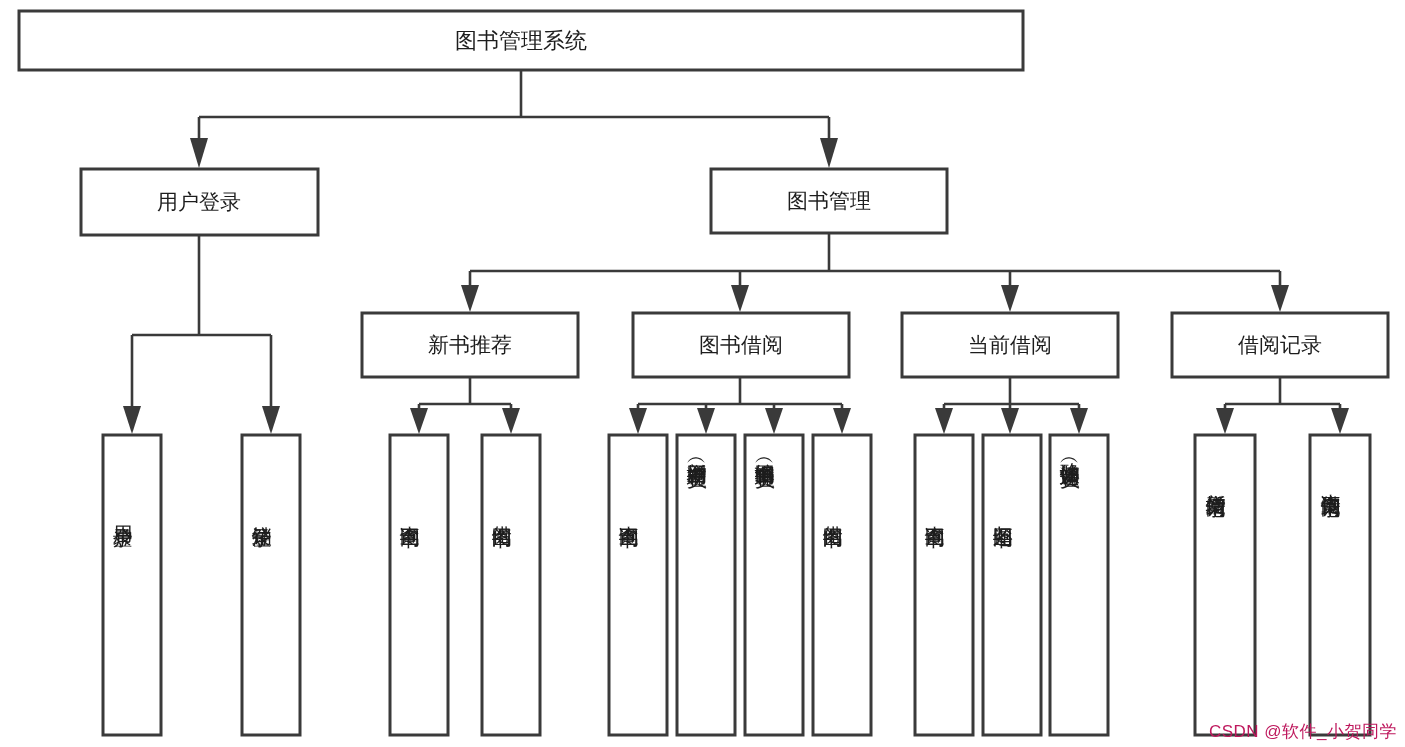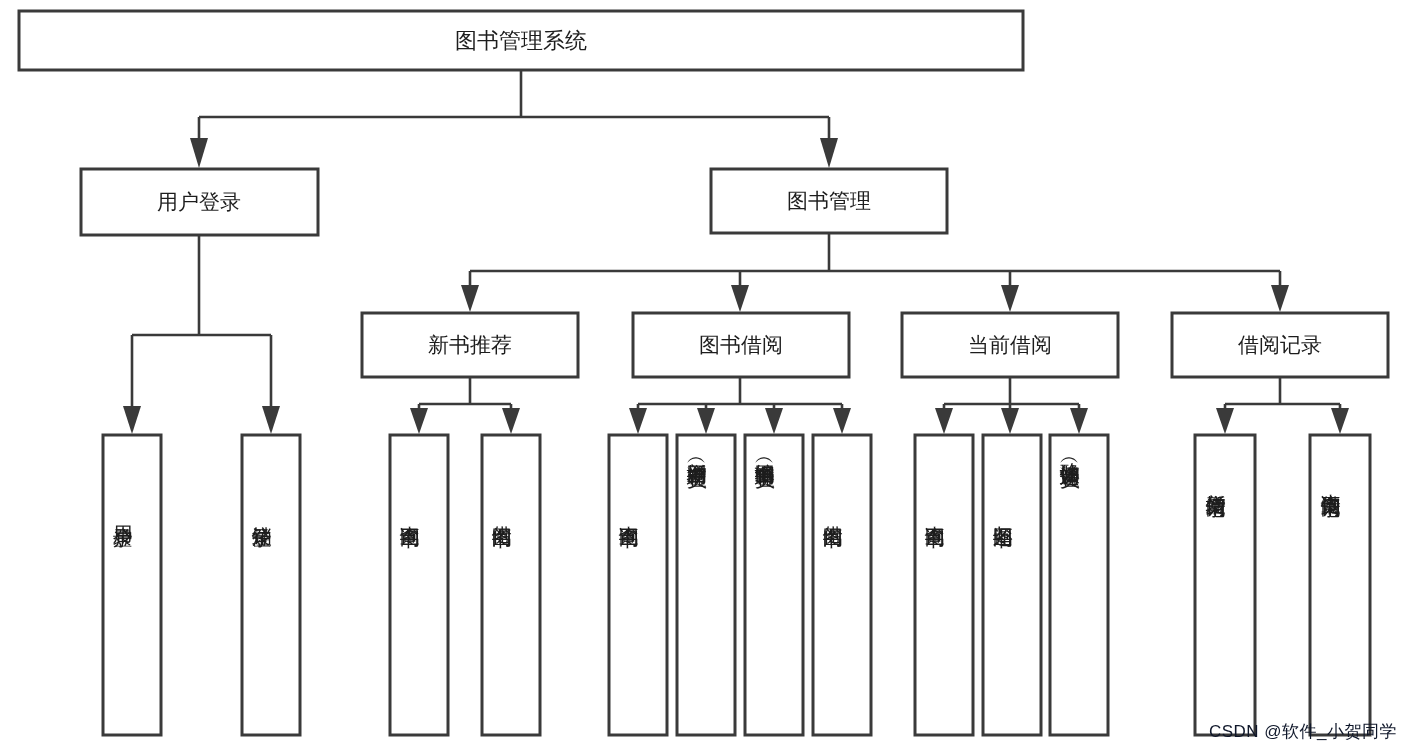--- a/index.html
+++ b/index.html
@@ -67,21 +67,21 @@
     letter-spacing: 1px;
     white-space: nowrap;
     pointer-events: none;
   }
   .watermark {
     position: absolute;
     right: 8px;
     bottom: 4px;
     font-family: "Liberation Sans", "DejaVu Sans", sans-serif;
     font-size: 17px;
-    color: #0f172a;
+    color: #be185d;
     letter-spacing: 0.5px;
     white-space: nowrap;
   }
 </style>
 </head>
 <body>
 
 <div id="diagram-root">
 
   <svg id="flow" viewBox="0 0 1405 747">

